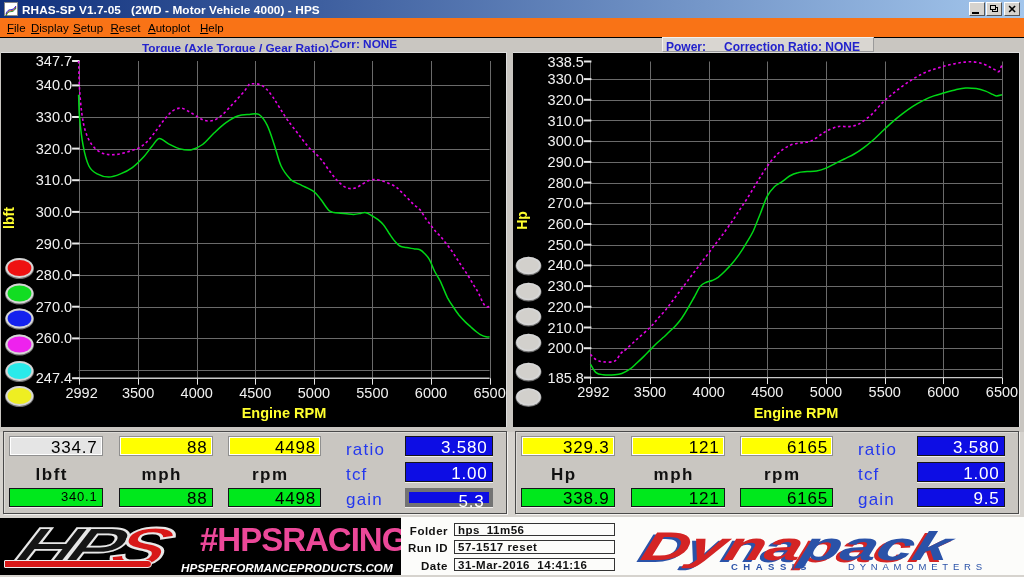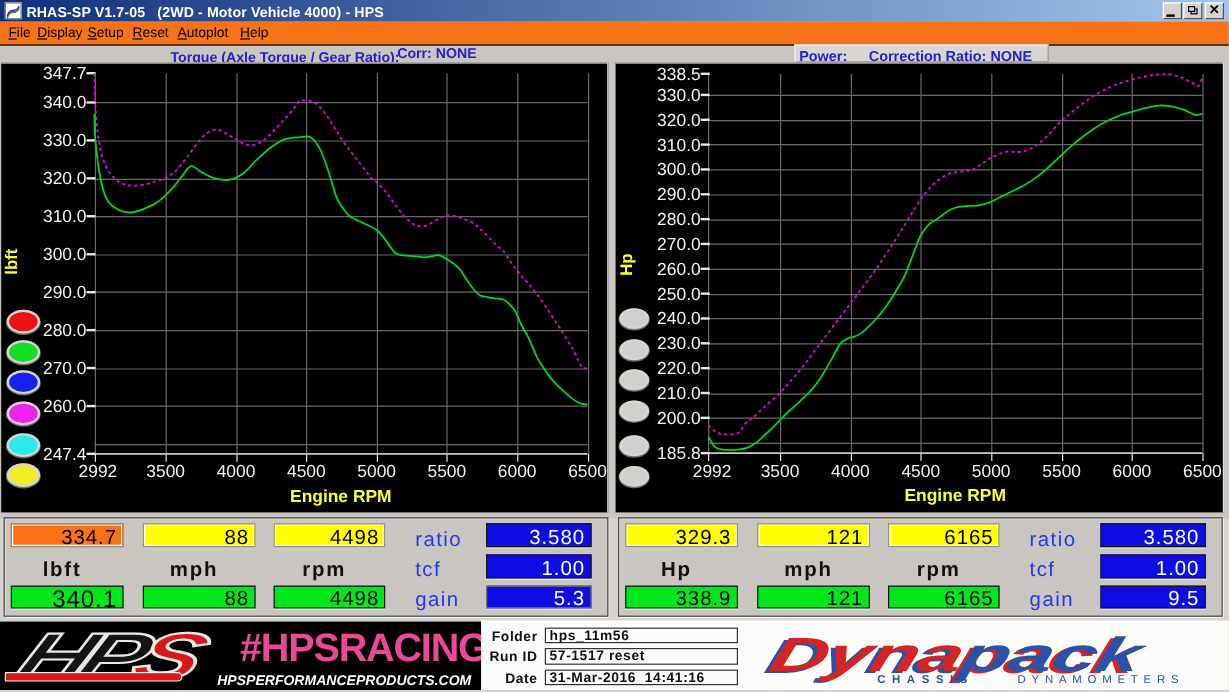--- a/index.html
+++ b/index.html
@@ -209,26 +209,26 @@
       <text x="826.0" y="397.1" fill="#f2f2f2" font-size="14.5px" text-anchor="middle">5000</text>
       <text x="884.7" y="397.1" fill="#f2f2f2" font-size="14.5px" text-anchor="middle">5500</text>
       <text x="943.3" y="397.1" fill="#f2f2f2" font-size="14.5px" text-anchor="middle">6000</text>
       <text x="1002.0" y="397.1" fill="#f2f2f2" font-size="14.5px" text-anchor="middle">6500</text>
       <text x="796" y="417.6" fill="#ffff2e" font-size="14.5px" font-weight="bold" text-anchor="middle">Engine RPM</text>
       <text x="526.5" y="220.5" fill="#ffff2e" font-size="14px" font-weight="bold" text-anchor="middle" transform="rotate(-90 526.5 220.5)">Hp</text>
       <path d="M590.4,354.4 C591.3,355.3 593.9,358.3 596.0,359.6 C598.1,360.8 599.9,361.6 603.1,361.9 C606.2,362.1 611.8,362.5 614.8,361.0 C617.8,359.6 619.0,355.2 620.9,353.2 C622.9,351.1 623.8,351.2 626.5,348.8 C629.2,346.5 633.2,342.7 637.1,339.1 C641.0,335.5 646.5,331.0 650.0,327.5 C653.5,324.0 655.5,321.3 658.2,318.2 C661.0,315.1 663.9,312.0 666.4,308.9 C669.0,305.8 671.1,302.7 673.5,299.6 C675.8,296.5 678.2,293.3 680.5,290.2 C682.9,287.1 685.2,284.0 687.6,280.9 C689.9,277.8 692.2,274.7 694.6,271.6 C696.9,268.5 699.3,265.4 701.6,262.3 C704.0,259.2 706.3,256.1 708.7,253.0 C711.0,249.9 713.4,246.8 715.7,243.7 C718.1,240.6 720.2,237.8 722.8,234.4 C725.3,230.9 728.2,226.9 731.0,223.0 C733.7,219.0 736.4,214.7 739.2,210.5 C741.9,206.4 744.7,202.4 747.4,198.1 C750.1,193.8 753.1,188.8 755.6,184.7 C758.1,180.5 760.3,176.9 762.6,173.3 C765.0,169.7 767.3,166.0 769.7,162.9 C772.0,159.8 774.4,157.0 776.7,154.7 C779.1,152.3 781.4,150.5 783.8,148.9 C786.1,147.2 788.5,145.9 790.8,144.9 C793.1,144.0 795.5,143.7 797.8,143.3 C800.2,142.9 802.7,142.8 804.9,142.4 C807.0,142.1 808.8,142.0 810.7,141.2 C812.7,140.4 814.8,138.9 816.6,137.7 C818.5,136.5 820.3,135.0 821.9,134.0 C823.5,132.9 824.1,132.2 826.0,131.3 C827.9,130.3 830.7,129.0 833.0,128.2 C835.4,127.3 837.7,126.5 840.1,126.3 C842.4,126.1 844.8,126.8 847.1,126.7 C849.5,126.6 851.8,126.4 854.2,125.7 C856.5,125.0 858.3,124.5 861.2,122.6 C864.1,120.7 868.2,117.6 871.8,114.3 C875.3,111.0 879.0,106.2 882.3,102.9 C885.6,99.6 888.4,97.4 891.7,94.6 C895.0,91.9 898.7,88.9 902.3,86.3 C905.8,83.8 909.3,81.3 912.8,79.1 C916.3,76.9 919.9,75.0 923.4,73.3 C926.9,71.6 930.4,70.4 933.9,69.2 C937.5,68.0 941.0,67.0 944.5,66.1 C948.0,65.1 951.7,64.2 955.1,63.6 C958.4,62.9 961.3,62.4 964.5,62.1 C967.6,61.8 970.7,61.6 973.8,61.9 C977.0,62.2 980.5,63.1 983.2,64.0 C986.0,64.9 988.1,66.2 990.3,67.3 C992.4,68.4 994.7,69.7 996.1,70.4 C997.6,71.1 998.1,72.4 999.1,71.4 C1000.0,70.5 1001.5,65.7 1002.0,64.6" fill="none" stroke="#e400e4" stroke-width="1.6" stroke-dasharray="2.6,2.6"></path>
       <path d="M590.4,364.1 C591.3,365.6 593.9,370.9 596.0,372.6 C598.1,374.4 599.9,374.4 603.1,374.7 C606.2,375.0 611.7,374.9 614.8,374.7 C617.9,374.5 619.3,374.4 621.8,373.5 C624.4,372.5 627.6,370.7 630.2,368.9 C632.7,367.1 634.8,364.8 637.1,362.7 C639.4,360.6 642.0,358.2 644.1,356.1 C646.3,354.0 647.9,352.2 650.0,350.1 C652.2,347.9 654.7,345.2 657.0,343.0 C659.4,340.8 662.0,338.7 664.1,336.8 C666.1,334.9 667.4,333.5 669.4,331.6 C671.3,329.7 673.8,327.7 675.8,325.4 C677.9,323.2 679.6,321.1 681.7,318.2 C683.7,315.3 686.0,311.5 688.1,307.8 C690.3,304.2 692.5,300.1 694.6,296.5 C696.6,292.8 698.5,288.5 700.5,286.1 C702.4,283.7 704.4,283.1 706.3,282.2 C708.3,281.2 710.2,281.3 712.2,280.5 C714.1,279.7 715.9,279.0 718.1,277.4 C720.2,275.8 722.8,273.3 725.1,271.0 C727.4,268.7 729.8,266.3 732.1,263.5 C734.5,260.8 736.8,257.8 739.2,254.4 C741.5,251.0 743.9,247.2 746.2,243.3 C748.6,239.4 750.9,236.0 753.3,231.0 C755.6,226.1 757.9,219.5 760.3,213.7 C762.6,207.8 765.0,200.5 767.3,196.1 C769.7,191.6 772.0,189.1 774.4,186.7 C776.7,184.4 778.9,184.0 781.4,182.2 C784.0,180.4 786.9,177.6 789.6,176.0 C792.4,174.4 794.9,173.4 797.8,172.7 C800.8,171.9 804.1,171.9 807.2,171.6 C810.4,171.4 813.5,171.6 816.6,171.0 C819.7,170.4 822.9,169.4 826.0,168.1 C829.1,166.8 832.3,164.9 835.4,163.3 C838.5,161.8 841.6,160.3 844.8,158.8 C847.9,157.2 851.0,155.9 854.2,154.0 C857.3,152.2 860.4,150.1 863.5,147.8 C866.7,145.5 869.8,142.9 872.9,140.2 C876.1,137.4 879.2,134.2 882.3,131.3 C885.5,128.3 888.4,125.5 891.7,122.6 C895.0,119.7 898.7,116.6 902.3,113.9 C905.8,111.2 909.3,108.7 912.8,106.4 C916.3,104.2 919.9,102.2 923.4,100.4 C926.9,98.7 930.4,97.1 933.9,95.9 C937.5,94.6 941.0,93.8 944.5,92.8 C948.0,91.8 951.5,90.7 955.1,89.9 C958.6,89.1 962.1,88.2 965.6,88.0 C969.1,87.8 972.9,88.1 976.2,88.6 C979.5,89.1 982.8,90.1 985.6,91.1 C988.3,92.1 990.8,93.6 992.6,94.4 C994.5,95.2 995.2,95.8 996.7,95.9 C998.3,95.9 1001.1,95.0 1002.0,94.8" fill="none" stroke="#00d816" stroke-width="1.5"></path>
     </svg>
 <div style="position:absolute;left:3px;top:430.5px;width:503.5px;height:83px;background:#c9c6c1;border:1px solid #4a4a4a;box-shadow:1px 1px 0 #f4f2ef,inset 1px 1px 0 #dddbd7;"></div>
-    <div style="position:absolute;left:9px;top:436.3px;width:93.5px;height:19.5px;background:#f97316;border:1px solid #909090;box-shadow:inset 1px 1px 0 #fff,inset -1px -1px 0 #fff;">
+    <div style="position:absolute;left:9px;top:436.3px;width:93.5px;height:19.5px;background:#e5e5e5;border:1px solid #909090;box-shadow:inset 1px 1px 0 #fff,inset -1px -1px 0 #fff;">
       <div style="position:absolute;right:4px;top:0.5px;font-size:17px;letter-spacing:0.8px;color:#000;">334.7</div>
     </div>
     <div style="position:absolute;left:-3px;top:464.5px;width:109.5px;text-align:center;font-size:17px;font-weight:bold;letter-spacing:1.5px;color:#111;">lbft</div>
     <div style="position:absolute;left:9px;top:487.6px;width:93.5px;height:19.5px;background:#00e81c;border:1px solid #15151a;box-shadow:0 1px 0 #f0efec;">
-      <div style="position:absolute;right:4px;top:0.5px;font-size:20px;letter-spacing:0.8px;color:#000;">340.1</div>
+      <div style="position:absolute;right:4px;top:0.5px;font-size:13px;letter-spacing:0.8px;color:#000;">340.1</div>
     </div>
     <div style="position:absolute;left:119px;top:436.3px;width:93.5px;height:19.5px;background:#ffff00;border:1px solid #909090;box-shadow:inset 1px 1px 0 #fff,inset -1px -1px 0 #fff;">
       <div style="position:absolute;right:4px;top:0.5px;font-size:17px;letter-spacing:0.8px;color:#000;">88</div>
     </div>
     <div style="position:absolute;left:107px;top:464.5px;width:109.5px;text-align:center;font-size:17px;font-weight:bold;letter-spacing:1.5px;color:#111;">mph</div>
     <div style="position:absolute;left:119px;top:487.6px;width:93.5px;height:19.5px;background:#00e81c;border:1px solid #15151a;box-shadow:0 1px 0 #f0efec;">
       <div style="position:absolute;right:4px;top:0.5px;font-size:17px;letter-spacing:0.8px;color:#000;">88</div>
     </div>
     <div style="position:absolute;left:227.5px;top:436.3px;width:93.5px;height:19.5px;background:#ffff00;border:1px solid #909090;box-shadow:inset 1px 1px 0 #fff,inset -1px -1px 0 #fff;">
       <div style="position:absolute;right:4px;top:0.5px;font-size:17px;letter-spacing:0.8px;color:#000;">4498</div>
@@ -239,21 +239,21 @@
     </div>
     <div style="position:absolute;left:346px;top:439.5px;font-size:17px;letter-spacing:1.2px;color:#2438ee;">ratio</div>
     <div style="position:absolute;left:346px;top:464.5px;font-size:17px;letter-spacing:1.2px;color:#2438ee;">tcf</div>
     <div style="position:absolute;left:346px;top:490px;font-size:17px;letter-spacing:1.2px;color:#2438ee;">gain</div>
     <div style="position:absolute;left:405px;top:436.3px;width:87.5px;height:19.5px;background:#0d0de4;border:1px solid #15151a;box-shadow:0 1px 0 #f0efec;">
       <div style="position:absolute;right:4px;top:0.5px;font-size:17px;letter-spacing:0.8px;color:#fff;">3.580</div>
     </div>
     <div style="position:absolute;left:405px;top:462px;width:87.5px;height:19.5px;background:#0d0de4;border:1px solid #15151a;box-shadow:0 1px 0 #f0efec;">
       <div style="position:absolute;right:4px;top:0.5px;font-size:17px;letter-spacing:0.8px;color:#fff;">1.00</div>
     </div>
-    <div style="position:absolute;left:405px;top:487.6px;width:87.5px;height:19.5px;background:#0d0de4;border:1px solid #737373;box-shadow:0 1px 0 #f0efec;text-align:right;">
+    <div style="position:absolute;left:405px;top:487.6px;width:87.5px;height:19.5px;background:#0d0de4;border:4px solid #737373;box-shadow:0 1px 0 #f0efec;text-align:right;">
       <div style="position:absolute;right:4px;top:0.5px;font-size:17px;letter-spacing:0.8px;color:#fff;">5.3</div>
     </div>
     <div style="position:absolute;left:515px;top:430.5px;width:503.5px;height:83px;background:#c9c6c1;border:1px solid #4a4a4a;box-shadow:1px 1px 0 #f4f2ef,inset 1px 1px 0 #dddbd7;"></div>
     <div style="position:absolute;left:521px;top:436.3px;width:93.5px;height:19.5px;background:#ffff00;border:1px solid #909090;box-shadow:inset 1px 1px 0 #fff,inset -1px -1px 0 #fff;">
       <div style="position:absolute;right:4px;top:0.5px;font-size:17px;letter-spacing:0.8px;color:#000;">329.3</div>
     </div>
     <div style="position:absolute;left:509px;top:464.5px;width:109.5px;text-align:center;font-size:17px;font-weight:bold;letter-spacing:1.5px;color:#111;">Hp</div>
     <div style="position:absolute;left:521px;top:487.6px;width:93.5px;height:19.5px;background:#00e81c;border:1px solid #15151a;box-shadow:0 1px 0 #f0efec;">
       <div style="position:absolute;right:4px;top:0.5px;font-size:17px;letter-spacing:0.8px;color:#000;text-align:center;">338.9</div>
     </div>

